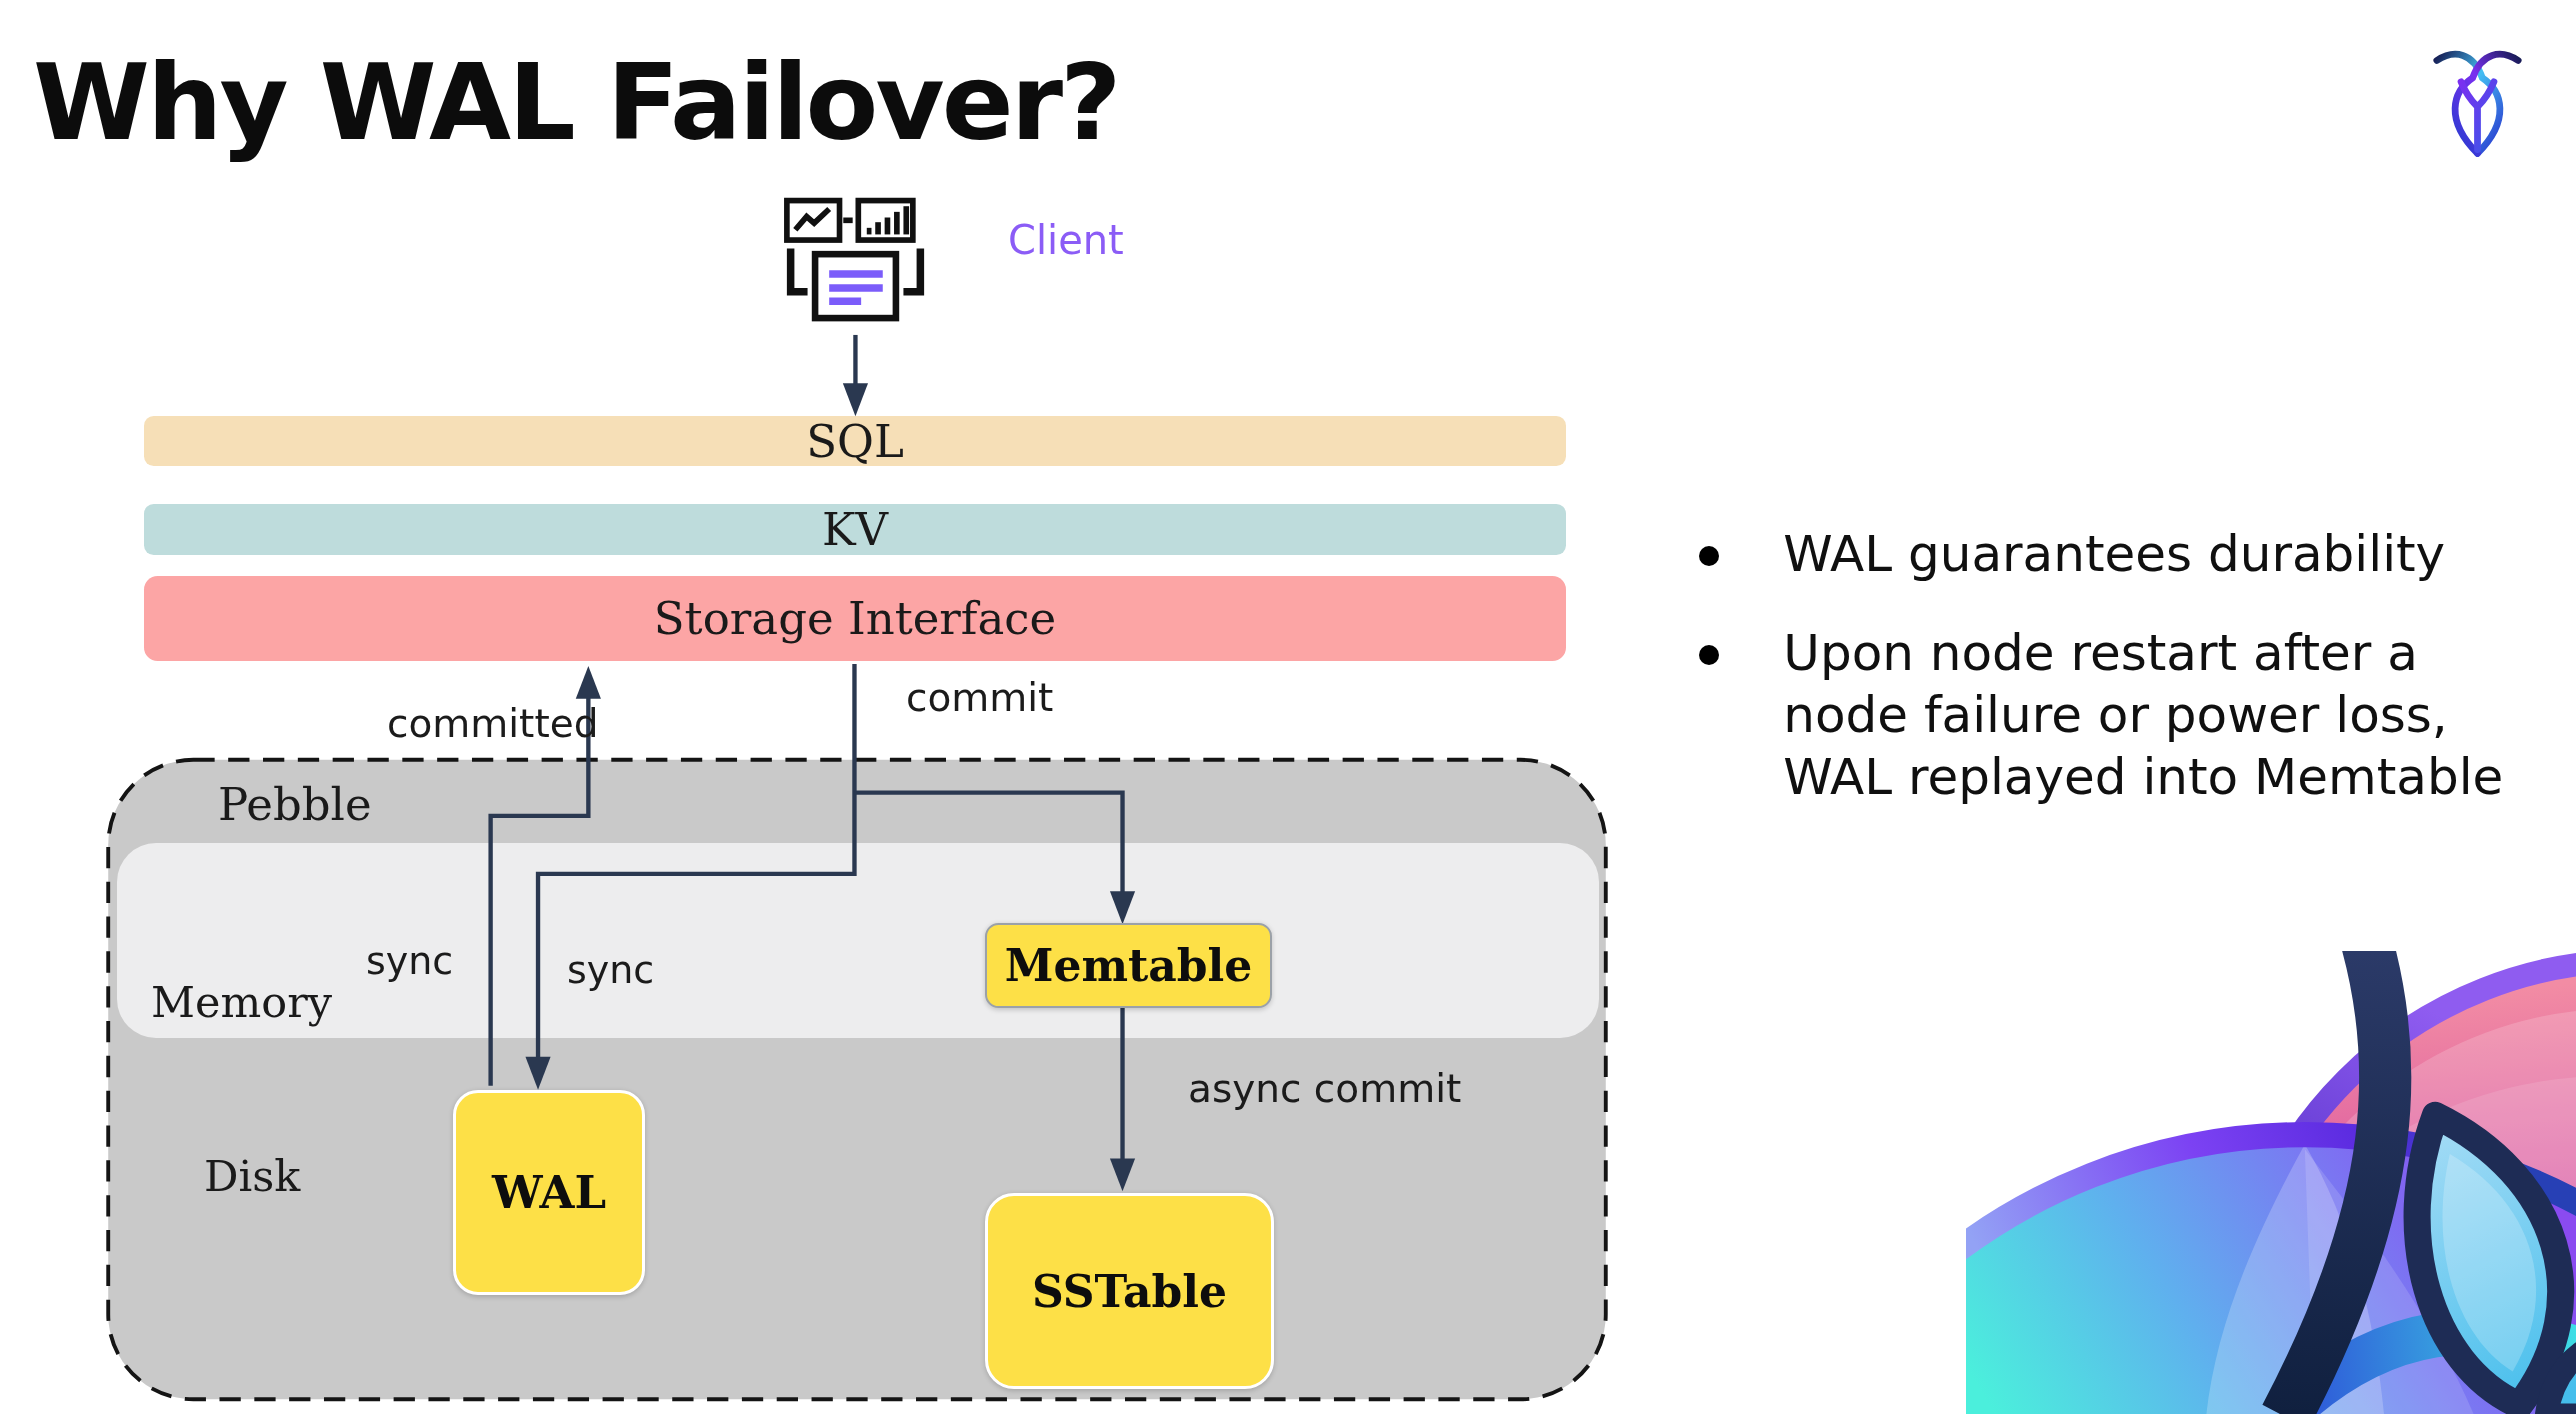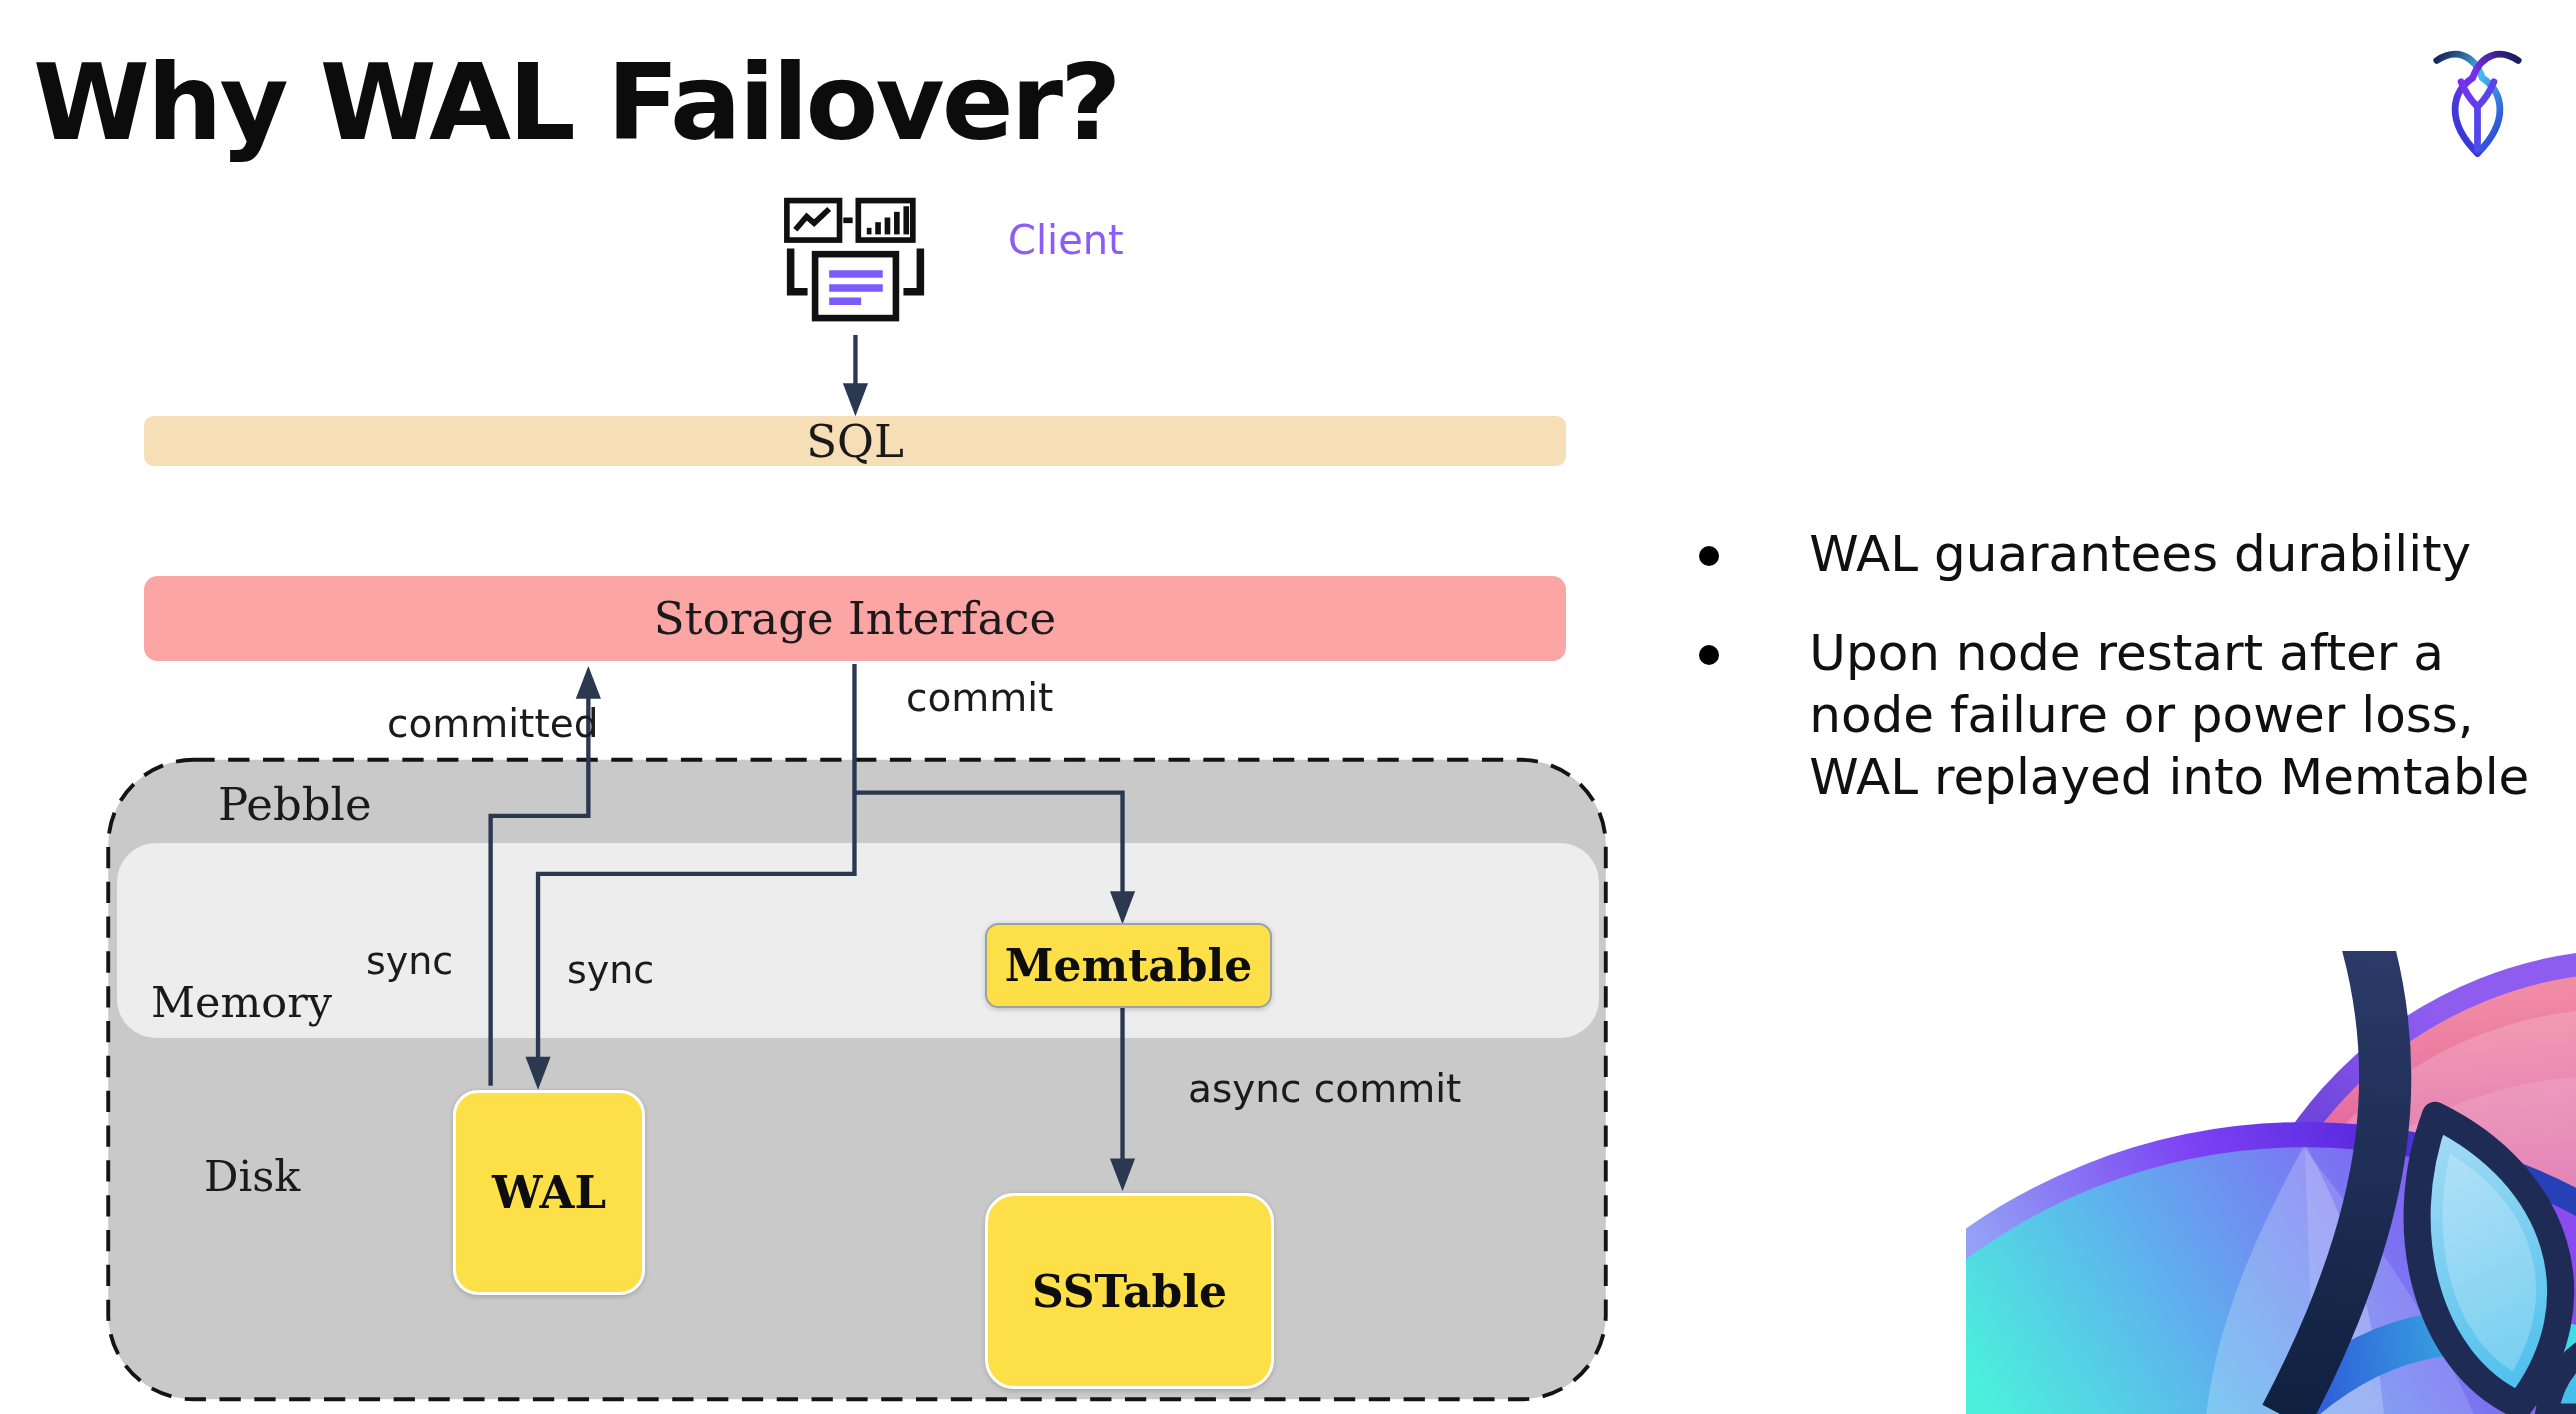--- a/index.html
+++ b/index.html
@@ -49,21 +49,21 @@
     background:#fde047;display:flex;align-items:center;justify-content:center;
     font-family:"DejaVu Serif",serif;font-weight:bold;color:#0d0d0d;
     box-shadow:0 1.9px 5.8px rgba(0,0,0,0.18);
   }
   .node-wal{left:453px;top:1090px;width:186px;height:199px;border:3.9px solid #fff;border-radius:25px;font-size:45px;}
   .node-memtable{left:985px;top:923px;width:283px;height:81px;border:2.9px solid #9BA1A8;border-radius:13.5px;font-size:44px;}
   .node-sstable{left:985px;top:1193px;width:283px;height:190px;border:3.9px solid #fff;border-radius:29px;font-size:44px;}
 
   
   .bullets{left:1699px;top:523px;width:871px;display:flex;flex-direction:column;gap:37px;}
-  .bullet{display:flex;align-items:flex-start;gap:26px;}
+  .bullet{display:flex;align-items:flex-start;}
   .bullet-dot{width:20.3px;height:20.3px;border-radius:50%;background:#000;margin-top:23px;flex:0 0 auto;}
   .bullet-text{margin-left:64px;font-size:50px;line-height:1.24;color:#101010;white-space:pre-line;}
 
   svg{display:block;}
   .overlay{left:0;top:0;pointer-events:none;}
 </style>
 </head>
 <body>
 
 <div class="slide">
@@ -119,20 +119,23 @@
           <line x1="52" y1="114" x2="86" y2="114"></line>
         </g>
       </g>
     </svg>
   </div>
   <div class="abs client-label">Client</div>
 
   <div class="abs bar bar-sql">
     <span>SQL</span>
   </div>
+  <div class="abs bar bar-kv">
+    <span>KV</span>
+  </div>
   <div class="abs bar bar-storage">
     <span>Storage Interface</span>
   </div>
 
   <svg class="abs" style="left:102px;top:754px;" width="1510" height="653" viewBox="0 0 1560 675">
     <rect x="6" y="6" width="1548" height="661" rx="88" fill="#C9C9C9" stroke="#141414" stroke-width="4" stroke-dasharray="22 14"></rect>
   </svg>
   <div class="abs memory-band"></div>
 
   <div class="abs region-label lbl-pebble">Pebble</div>

